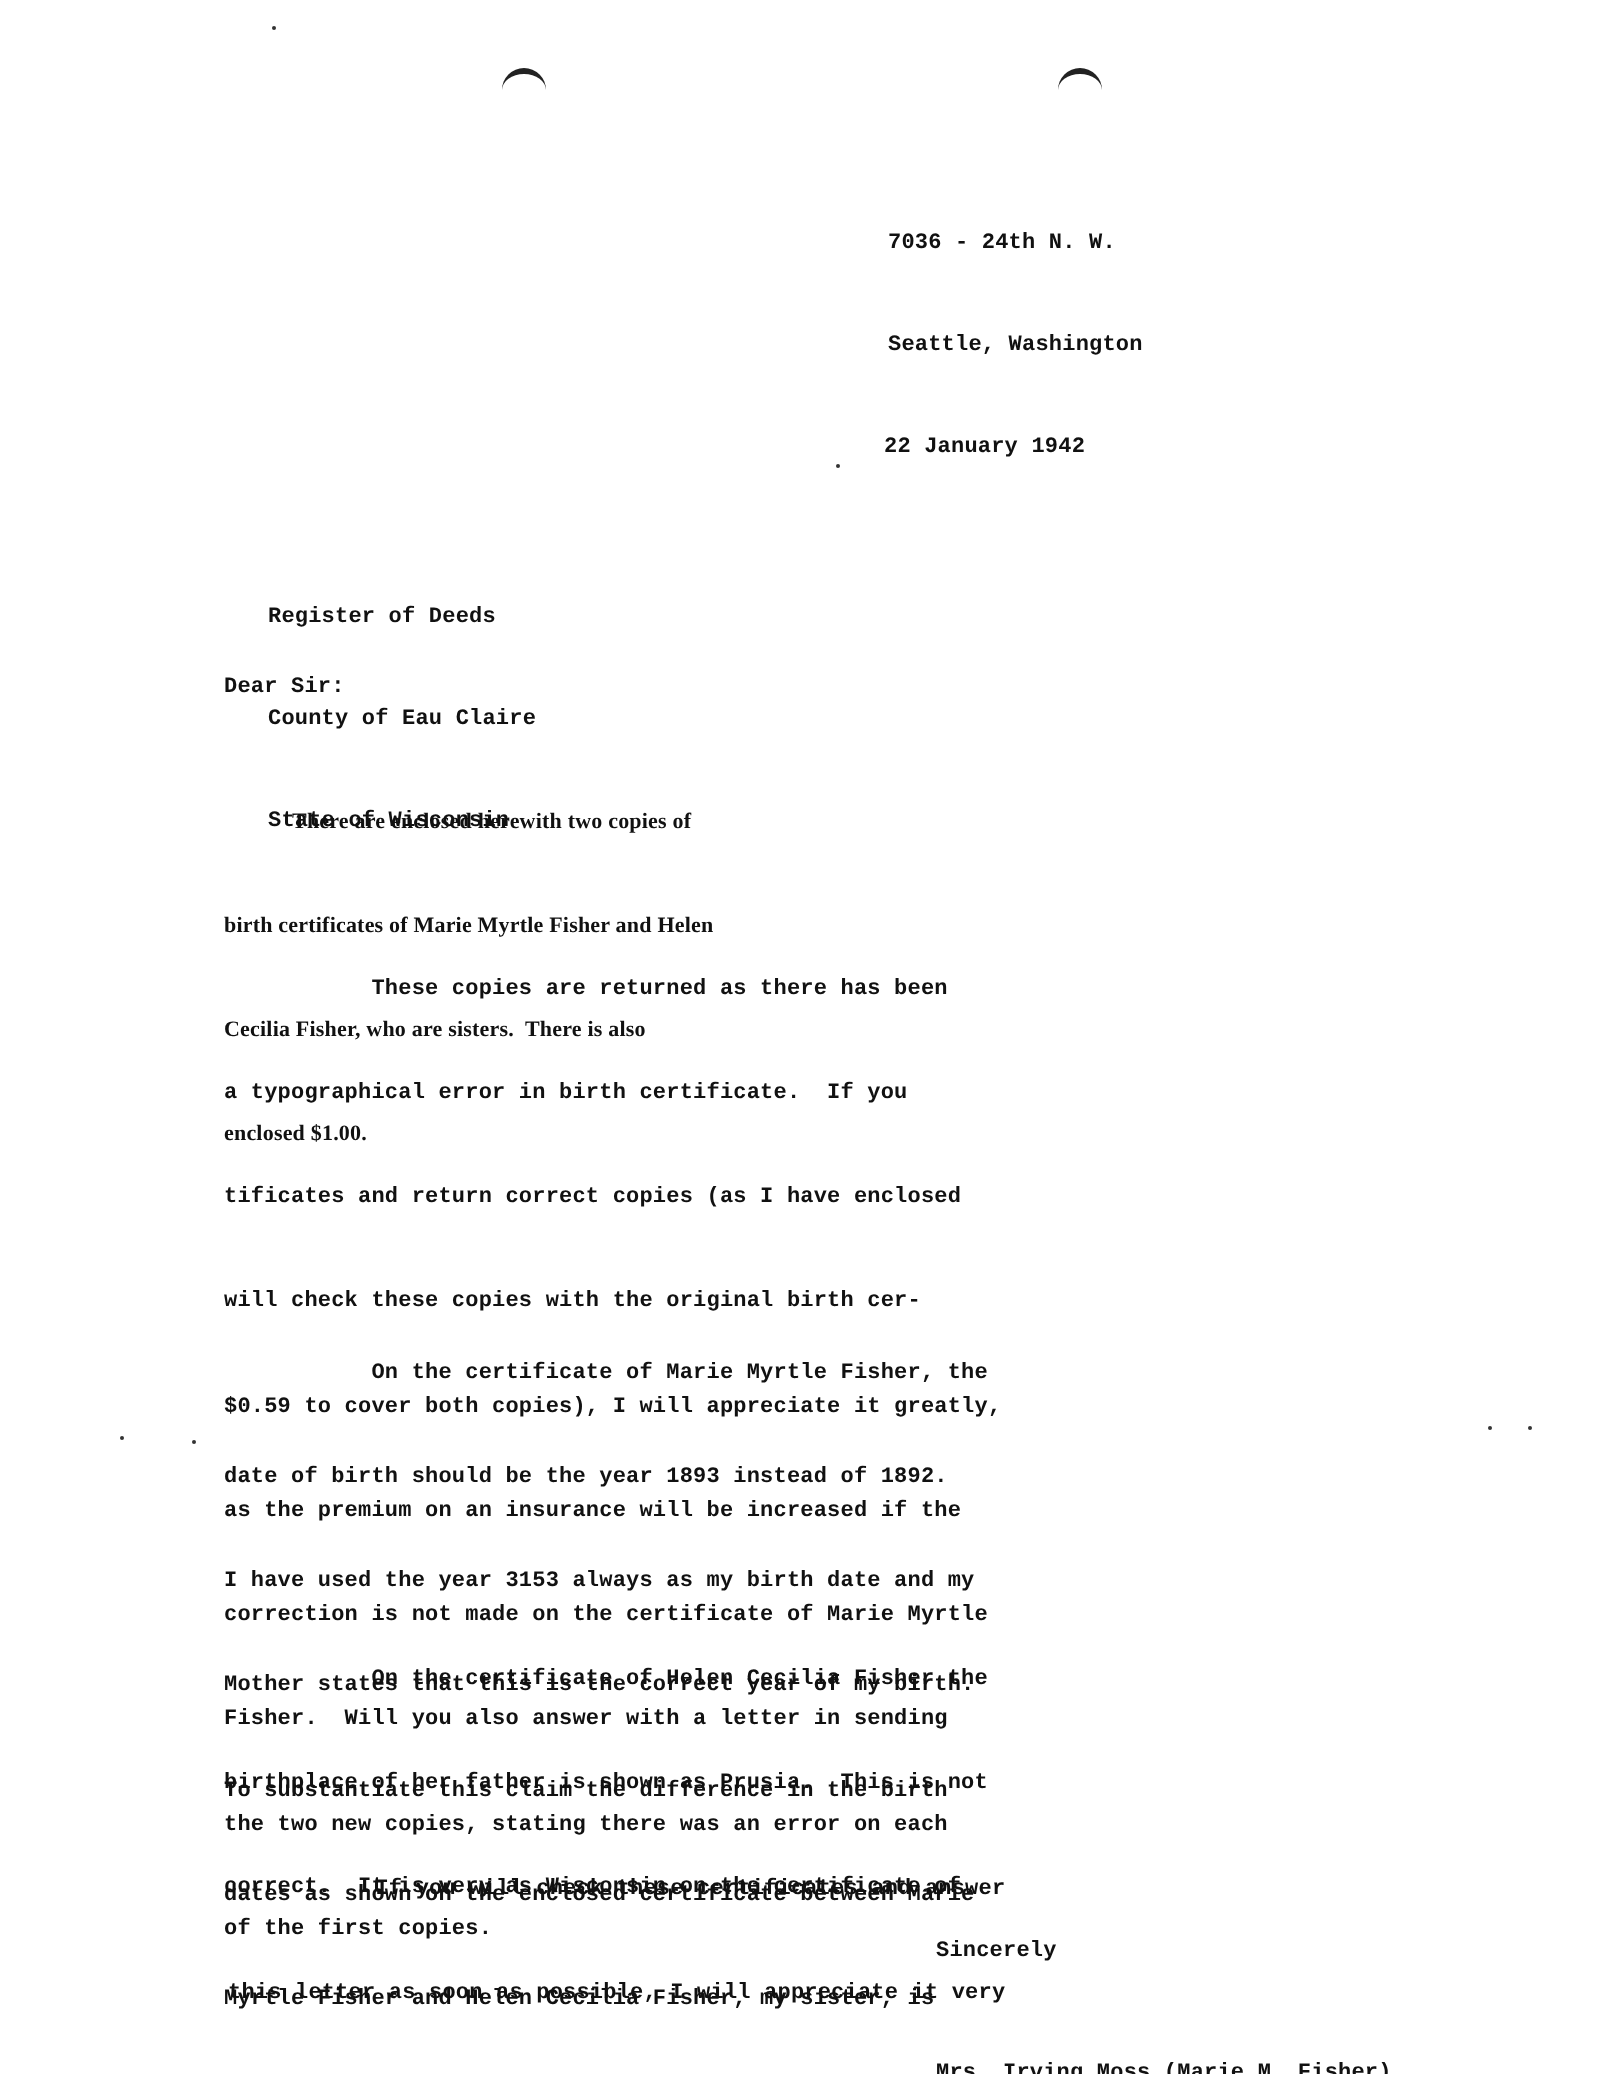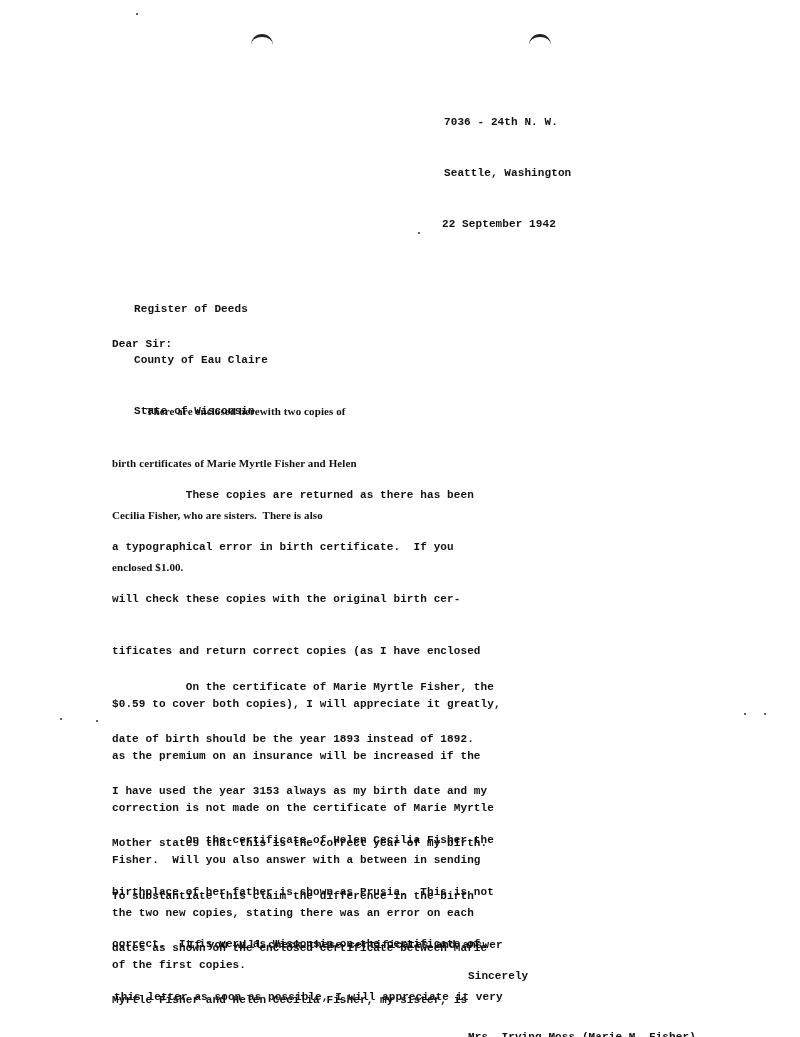--- a/index.html
+++ b/index.html
@@ -33,47 +33,47 @@
   <div class="speck" style="left:136px; top:13px;"></div>
   <div class="speck" style="left:418px; top:232px;"></div>
   <div class="speck" style="left:60px; top:718px;"></div>
   <div class="speck" style="left:96px; top:720px;"></div>
   <div class="speck" style="left:744px; top:713px;"></div>
   <div class="speck" style="left:764px; top:713px;"></div>
 
   <div class="tw" style="left:444px; top:80px; line-height:17px;">
     <span class="line">7036 - 24th N. W.</span>
     <span class="line">Seattle, Washington</span>
-    <span class="line" style="margin-left:-2px;">22 September 1942</span>
+    <span class="line" style="margin-left:-2px;">22 January 1942</span>
   </div>
 
   <div class="tw" style="left:112px; top:267px; line-height:17px;margin-left:22px;">
     <span class="line">Register of Deeds</span>
     <span class="line">County of Eau Claire</span>
     <span class="line">State of Wisconsin</span>
   </div>
 
   <div class="tw" style="left:112px; top:336px;">Dear Sir:</div>
 
   <div class="tw" style="left:112px; top:368px;font-family:Liberation Serif, serif;">
     <span class="line">            There are enclosed herewith two copies of</span>
     <span class="line">birth certificates of Marie Myrtle Fisher and Helen</span>
     <span class="line">Cecilia Fisher, who are sisters.  There is also</span>
     <span class="line">enclosed $1.00.</span>
   </div>
 
   <div class="tw" style="left:112px; top:452px;">
     <span class="line">           These copies are returned as there has been</span>
     <span class="line">a typographical error in birth certificate.  If you</span>
+    <span class="line">tificates and return correct copies (as I have enclosed</span>
     <span class="line">will check these copies with the original birth cer-</span>
-    <span class="line">tificates and return correct copies (as I have enclosed</span>
     <span class="line">$0.59 to cover both copies), I will appreciate it greatly,</span>
     <span class="line">as the premium on an insurance will be increased if the</span>
     <span class="line">correction is not made on the certificate of Marie Myrtle</span>
-    <span class="line">Fisher.  Will you also answer with a between in sending</span>
+    <span class="line">Fisher.  Will you also answer with a letter in sending</span>
     <span class="line">the two new copies, stating there was an error on each</span>
     <span class="line">of the first copies.</span>
   </div>
 
   <div class="tw" style="left:112px; top:644px;">
     <span class="line">           On the certificate of Marie Myrtle Fisher, the</span>
     <span class="line">date of birth should be the year 1893 instead of 1892.</span>
     <span class="line">I have used the year 3153 always as my birth date and my</span>
     <span class="line">Mother states that this is the correct year of my birth.</span>
     <span class="line">To substantiate this claim the difference in the birth</span>

